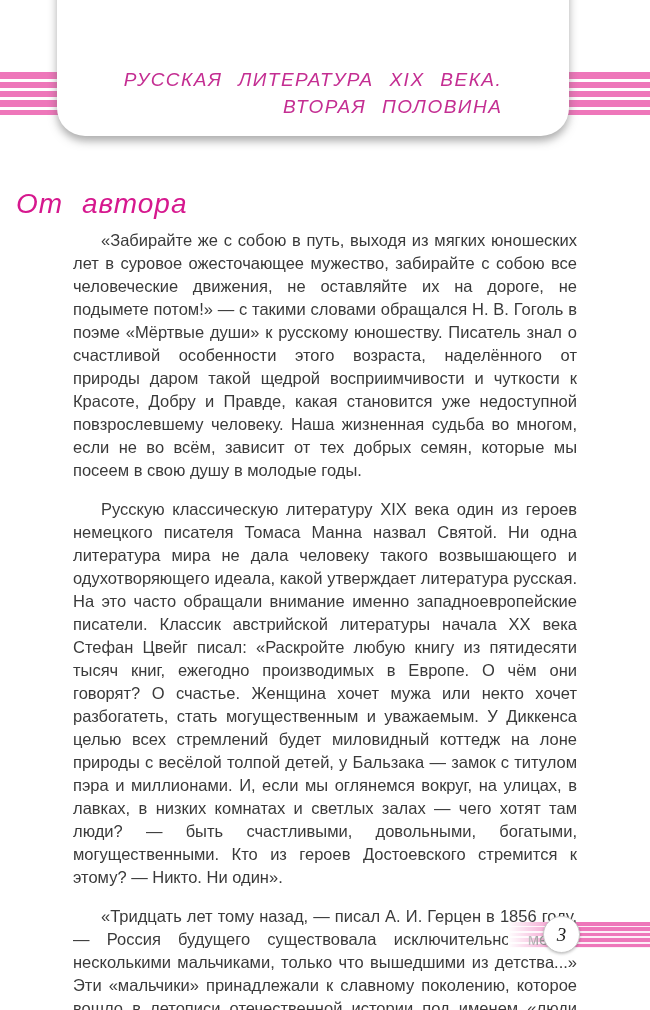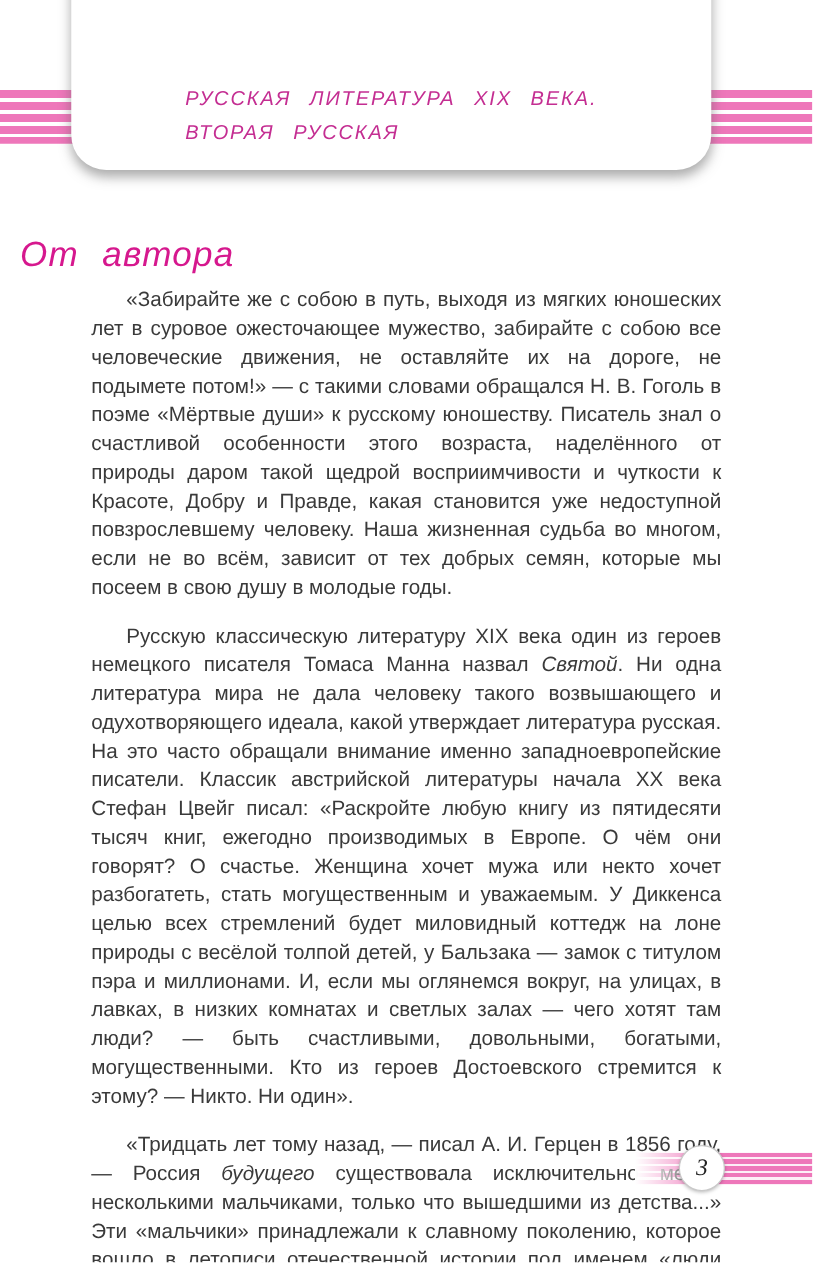--- a/index.html
+++ b/index.html
@@ -39,23 +39,23 @@
     box-shadow: 0 5px 9px rgba(90, 90, 90, 0.5);
     z-index: 2;
     display: flex;
     flex-direction: column;
     justify-content: flex-end;
     align-items: center;
     padding-bottom: 16px;
     box-sizing: border-box;
   }
   .chapter-title {
-    text-align: left;
+    text-align: right;
     font-style: italic;
-    font-size: 16px;
+    font-size: 19px;
     line-height: 27px;
     font-weight: 500;
     letter-spacing: 1.5px;
     word-spacing: 9px;
     color: var(--magenta);
   }
 
   
   .section-heading {
     position: absolute;
@@ -81,21 +81,21 @@
     color: var(--text-color);
     font-size: 16.5px;
     line-height: 23px;
     z-index: 2;
   }
   .body-text p {
     margin: 16px;
     text-indent: 28px;
     text-align: justify;
   }
-  .body-text .em { font-style: italic; }
+  .body-text .em { }
 
   
   .footer-stripes {
     position: absolute;
     top: 922px;
     left: 508px;
     width: 142px;
     height: 26px;
     background: repeating-linear-gradient(
       to bottom,
@@ -138,21 +138,21 @@
 <body>
 
 <div class="page">
 
   <div class="stripes stripes-left"></div>
   <div class="stripes stripes-right"></div>
 
   <div class="header-card">
     <div class="chapter-title">
       <div>РУССКАЯ ЛИТЕРАТУРА XIX ВЕКА.</div>
-      <div>ВТОРАЯ РУССКАЯ</div>
+      <div>ВТОРАЯ ПОЛОВИНА</div>
     </div>
   </div>
 
   <h2 class="section-heading">От автора</h2>
 
   <div class="body-text" id="body-text">
       <p><span>«Забирайте же с собою в путь, выходя из мягких юношеских лет в суровое ожесточающее мужество, забирайте с собою все человеческие движения, не оставляйте их на дороге, не подымете потом!» — с такими словами обращался Н. В. Гоголь в поэме «Мёртвые души» к русскому юношеству. Писатель знал о счастливой особенности этого возраста, наделённого от природы даром такой щедрой восприимчивости и чуткости к Красоте, Добру и Правде, какая становится уже недоступной повзрослевшему человеку. Наша жизненная судьба во многом, если не во всём, зависит от тех добрых семян, которые мы посеем в свою душу в молодые годы.</span></p>
       <p><span>Русскую классическую литературу XIX века один из героев немецкого писателя Томаса Манна назвал </span><span class="em">Святой</span><span>. Ни одна литература мира не дала человеку такого возвышающего и одухотворяющего идеала, какой утверждает литература русская. На это часто обращали внимание именно западноевропейские писатели. Классик австрийской литературы начала XX века Стефан Цвейг писал: «Раскройте любую книгу из пятидесяти тысяч книг, ежегодно производимых в Европе. О чём они говорят? О счастье. Женщина хочет мужа или некто хочет разбогатеть, стать могущественным и уважаемым. У Диккенса целью всех стремлений будет миловидный коттедж на лоне природы с весёлой толпой детей, у Бальзака — замок с титулом пэра и миллионами. И, если мы оглянемся вокруг, на улицах, в лавках, в низких комнатах и светлых залах — чего хотят там люди? — быть счастливыми, довольными, богатыми, могущественными. Кто из героев Достоевского стремится к этому? — Никто. Ни один».</span></p>
       <p><span>«Тридцать лет тому назад, — писал А. И. Герцен в 1856 году, — Россия </span><span class="em">будущего</span><span> существовала исключительно между несколькими мальчиками, только что вышедшими из детства...» Эти «мальчики» принадлежали к славному поколению, которое вошло в летописи отечественной истории под именем «люди сороковых годов». «Что же коснулось этих людей, чьё дыхание пересоздало</span></p>
     </div>

